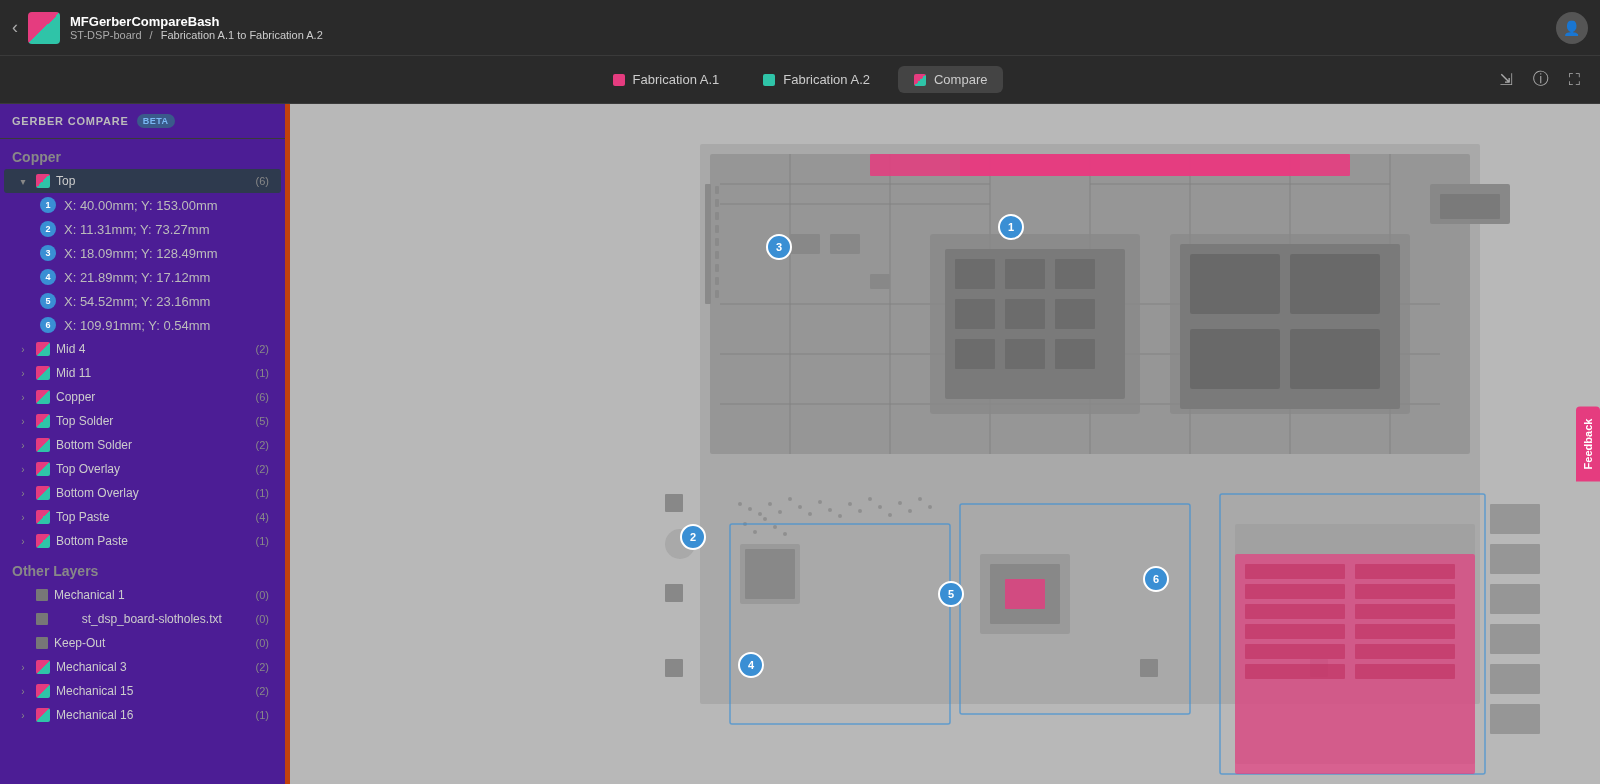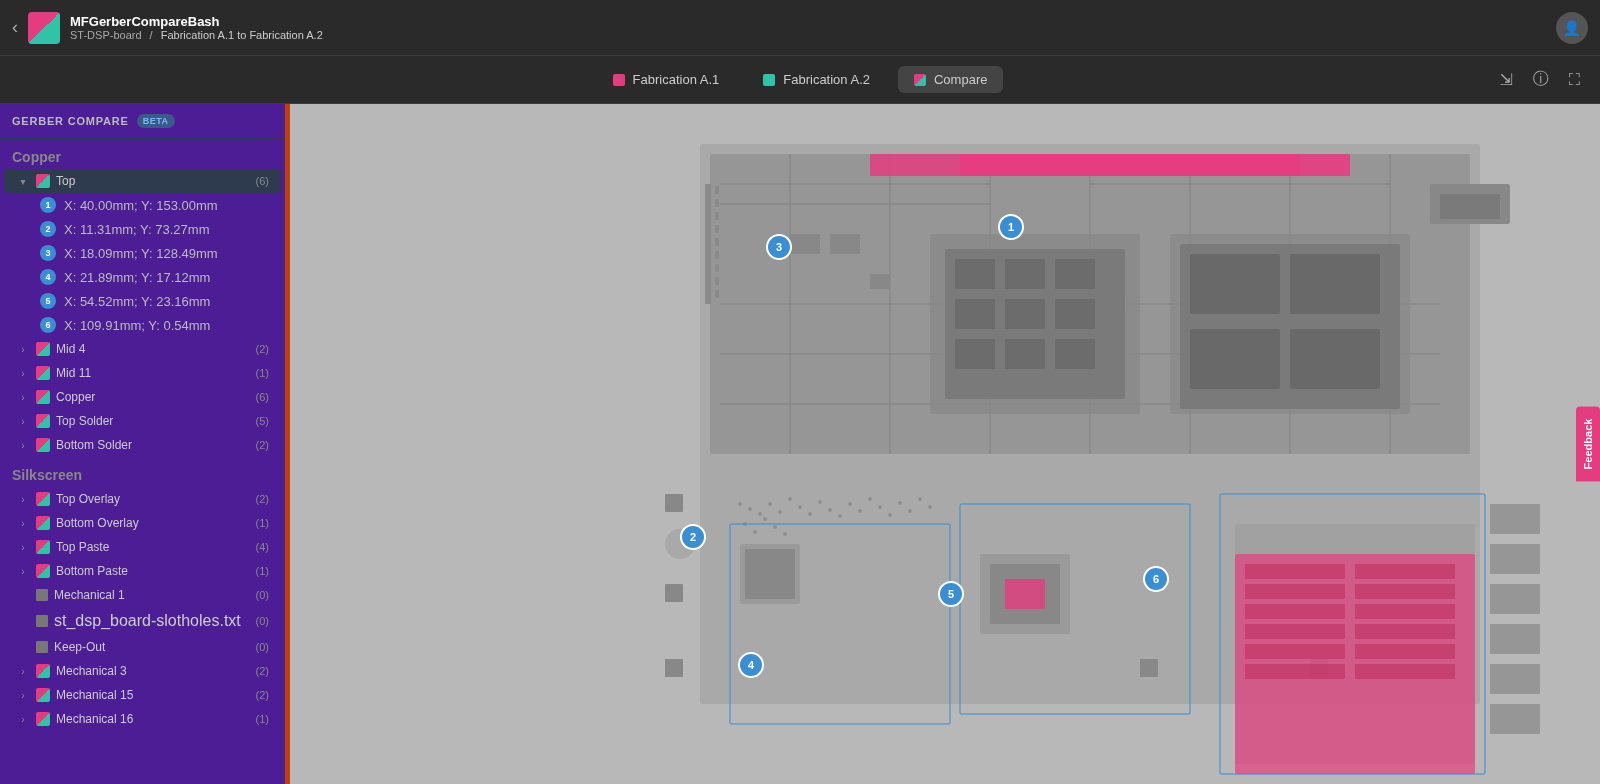--- a/index.html
+++ b/index.html
@@ -379,21 +379,20 @@
       <span class="layer-name">Top Solder</span>
       <span class="layer-count">(5)</span>
     </div>
     <div class="layer-row">
       <span class="chevron">›</span>
       <div style="width:14px;height:14px;background:linear-gradient(135deg,#e53c7f 50%,#2fc4a8 50%);border-radius:2px;flex-shrink:0;"></div>
       <span class="layer-name">Bottom Solder</span>
       <span class="layer-count">(2)</span>
     </div>
 
-    <div class="section-label">Silkscreen</div>
     <div class="layer-row">
       <span class="chevron">›</span>
       <div style="width:14px;height:14px;background:linear-gradient(135deg,#e53c7f 50%,#2fc4a8 50%);border-radius:2px;flex-shrink:0;"></div>
       <span class="layer-name">Top Overlay</span>
       <span class="layer-count">(2)</span>
     </div>
     <div class="layer-row">
       <span class="chevron">›</span>
       <div style="width:14px;height:14px;background:linear-gradient(135deg,#e53c7f 50%,#2fc4a8 50%);border-radius:2px;flex-shrink:0;"></div>
       <span class="layer-name">Bottom Overlay</span>
@@ -406,30 +405,31 @@
       <span class="layer-name">Top Paste</span>
       <span class="layer-count">(4)</span>
     </div>
     <div class="layer-row">
       <span class="chevron">›</span>
       <div style="width:14px;height:14px;background:linear-gradient(135deg,#e53c7f 50%,#2fc4a8 50%);border-radius:2px;flex-shrink:0;"></div>
       <span class="layer-name">Bottom Paste</span>
       <span class="layer-count">(1)</span>
     </div>
 
+    <div class="section-label">Other Layers</div>
     <div class="layer-row">
       <span class="chevron" style="opacity:0;"></span>
       <div style="width:12px;height:12px;background:#777;border-radius:1px;flex-shrink:0;"></div>
       <span class="layer-name">Mechanical 1</span>
       <span class="layer-count">(0)</span>
     </div>
     <div class="layer-row">
       <span class="chevron" style="opacity:0;"></span>
       <div style="width:12px;height:12px;background:#777;border-radius:1px;flex-shrink:0;"></div>
-      <span class="layer-name" style="font-size:16px;">st_dsp_board-slotholes.txt</span>
+      <span class="layer-name" style="font-size:12px;text-align:center;">st_dsp_board-slotholes.txt</span>
       <span class="layer-count">(0)</span>
     </div>
     <div class="layer-row">
       <span class="chevron" style="opacity:0;"></span>
       <div style="width:12px;height:12px;background:#777;border-radius:1px;flex-shrink:0;"></div>
       <span class="layer-name">Keep-Out</span>
       <span class="layer-count">(0)</span>
     </div>
     <div class="layer-row">
       <span class="chevron">›</span>

